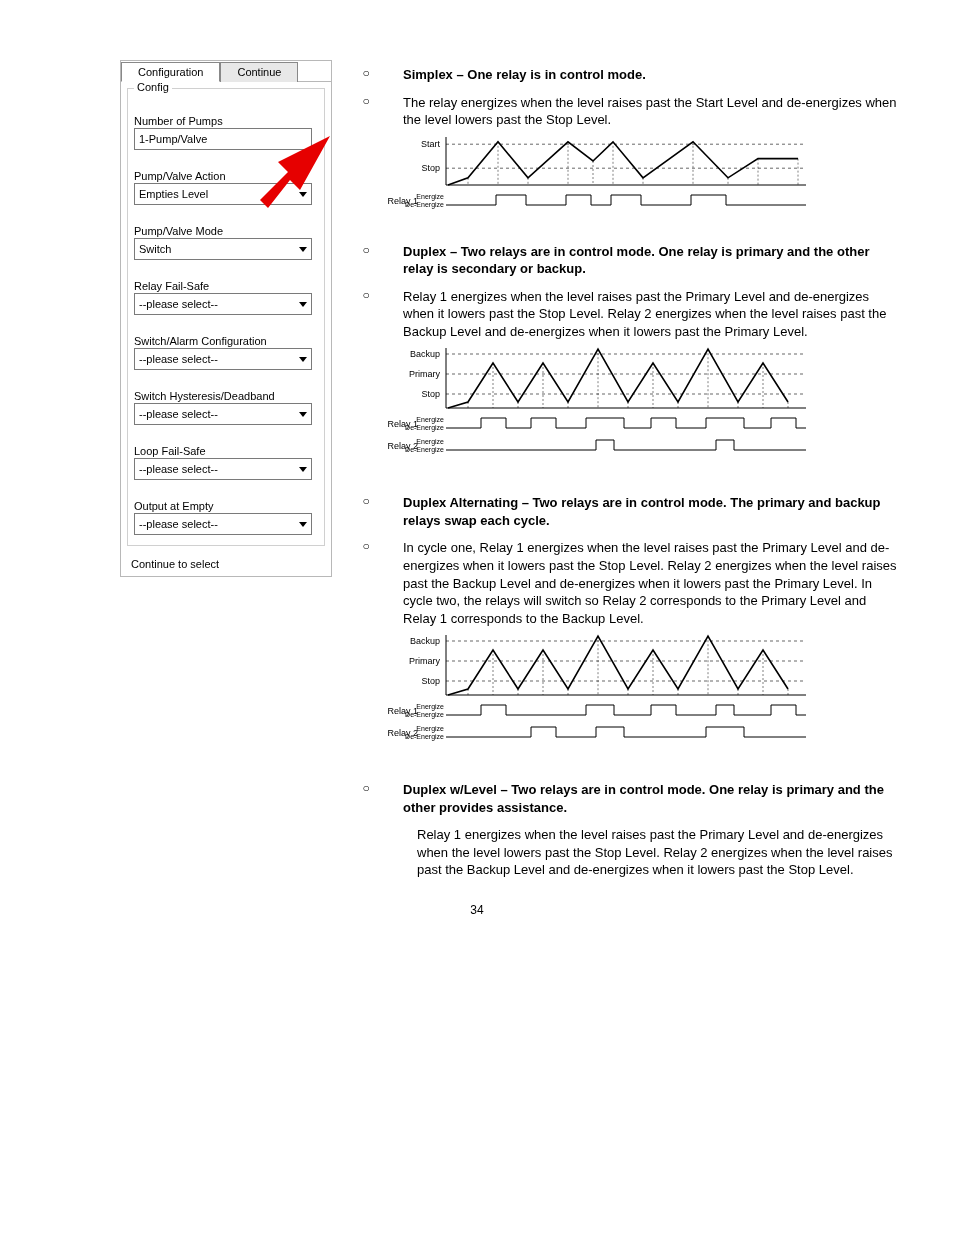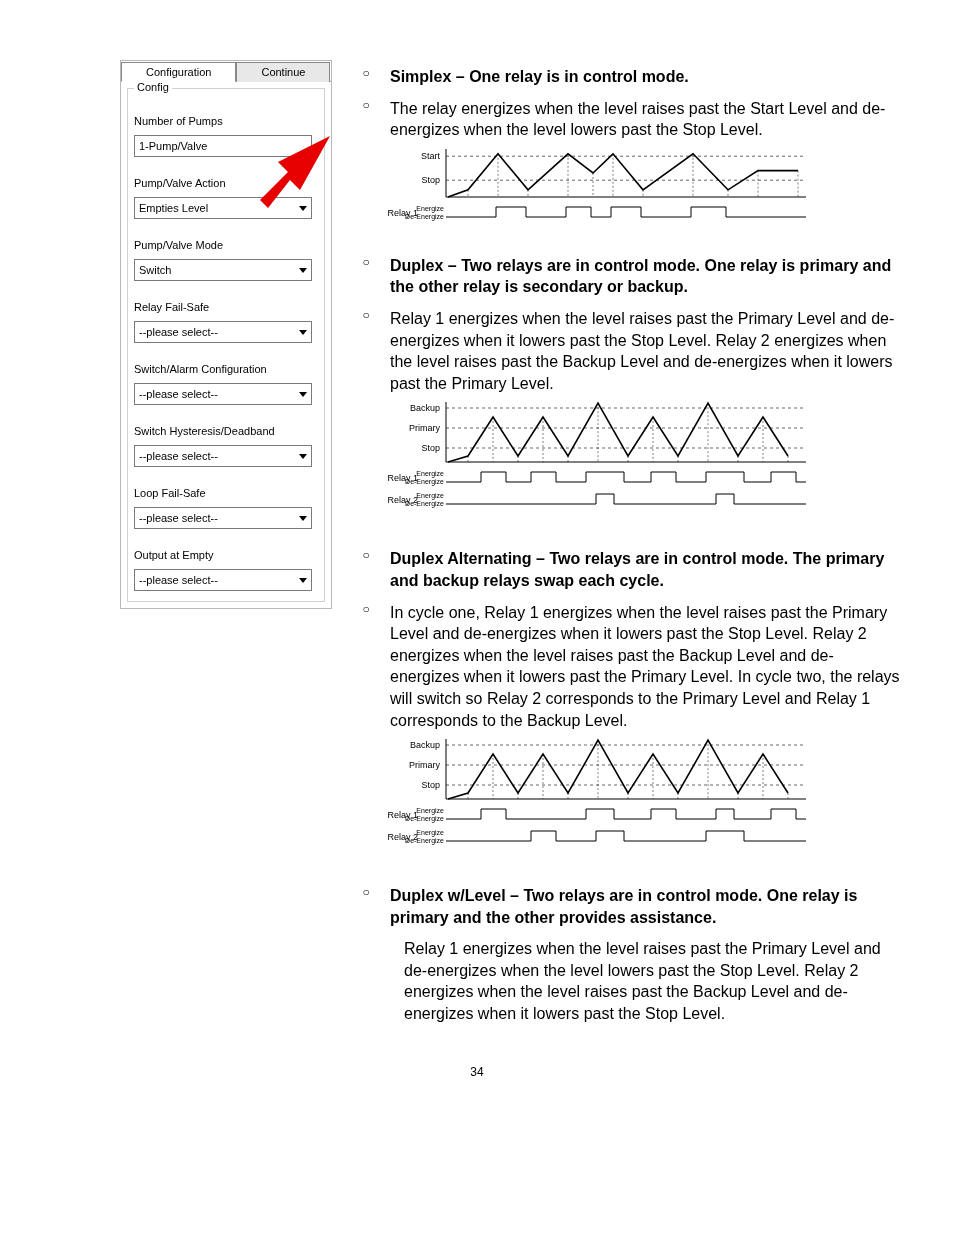--- a/index.html
+++ b/index.html
@@ -1,36 +1,36 @@
 <!DOCTYPE html>
 <html><head>
 <meta charset="utf-8">
 <style>
 html,body{margin:0;padding:0;background:#fff;font-family:"Segoe UI",Tahoma,Arial,sans-serif;font-size:12px;color:#000}
 .page{width:954px;margin:0 auto;position:relative;padding:56px 0 40px 0;box-sizing:border-box}
 
 .panel{position:absolute;left:120px;top:60px;width:210px;border:1px solid #b8b8b8;background:#fff}
 .tabs{display:flex;border-bottom:1px solid #b8b8b8}
-.tab{padding:3px 24px;border:1px solid #888;border-bottom:none;background:#e8e8e8;font-size:11px;position:relative;top:1px}
+.tab{padding:3px 16px;border:1px solid #888;border-bottom:none;background:#e8e8e8;font-size:11px;position:relative;top:1px}
 .tab.active{background:#fff;border-bottom:1px solid #fff}
 .group{margin:6px;border:1px solid #d0d0d0;padding:6px 12px 10px 6px;position:relative}
 .legend{position:absolute;top:-8px;left:6px;background:#fff;padding:0 3px;font-size:11px}
 .lbl{font-size:11px;margin-top:20px}
-.box{border:1px solid #7a7a7a;background:#fff;padding:2px 4px;font-size:11px;margin-top:8px;display:flex;justify-content:space-between;align-items:center;height:16px}
+.box{border:1px solid #7a7a7a;background:#fff;padding:2px 4px;font-size:11px;margin-top:1px;display:flex;justify-content:space-between;align-items:center;height:16px}
 .caret{width:0;height:0;border-left:4px solid transparent;border-right:4px solid transparent;border-top:5px solid #000}
 .cont{font-size:11px;padding:6px 10px}
 
 .arrow{position:absolute;left:260px;top:130px;pointer-events:none}
 
 .col{margin-left:360px;width:540px}
 .bullet{display:flex;align-items:flex-start;margin:10px 0 4px 0}
 .bullet .rad{width:12px;flex:0 0 12px;text-align:center;line-height:14px}
-.bullet .txt{margin-left:18px;font-size:16px;line-height:1.35}
+.bullet .txt{margin-left:31px;font-size:13px;line-height:1.35}
 .diagram{margin:6px 0 6px 26px}
-.page-number{text-align:center;margin-top:40px;font-size:12px}
+.page-number{text-align:center;margin-top:24px;font-size:12px}
 </style>
 </head>
 <body>
 
 <div class="page">
 
   <div class="panel">
     <div class="tabs">
       <div class="tab active">Configuration</div>
       <div class="tab">Continue</div>
@@ -72,20 +72,21 @@
             <span>--please select--</span>
             <div class="caret"></div>
           </div>
           <div class="lbl">Output at Empty</div>
           <div class="box">
             <span>--please select--</span>
             <div class="caret"></div>
           </div>
         </div>
     </div>
+    <div class="cont">Continue to select</div>
   </div>
 
   <svg class="arrow" width="80" height="80">
     <polygon points="70,6 40,60 30,50 8,78 0,70 28,42 18,32" fill="#e60000"></polygon>
   </svg>
 
   <div class="col">
 
     <div class="bullet">
       <div class="rad">○</div>

